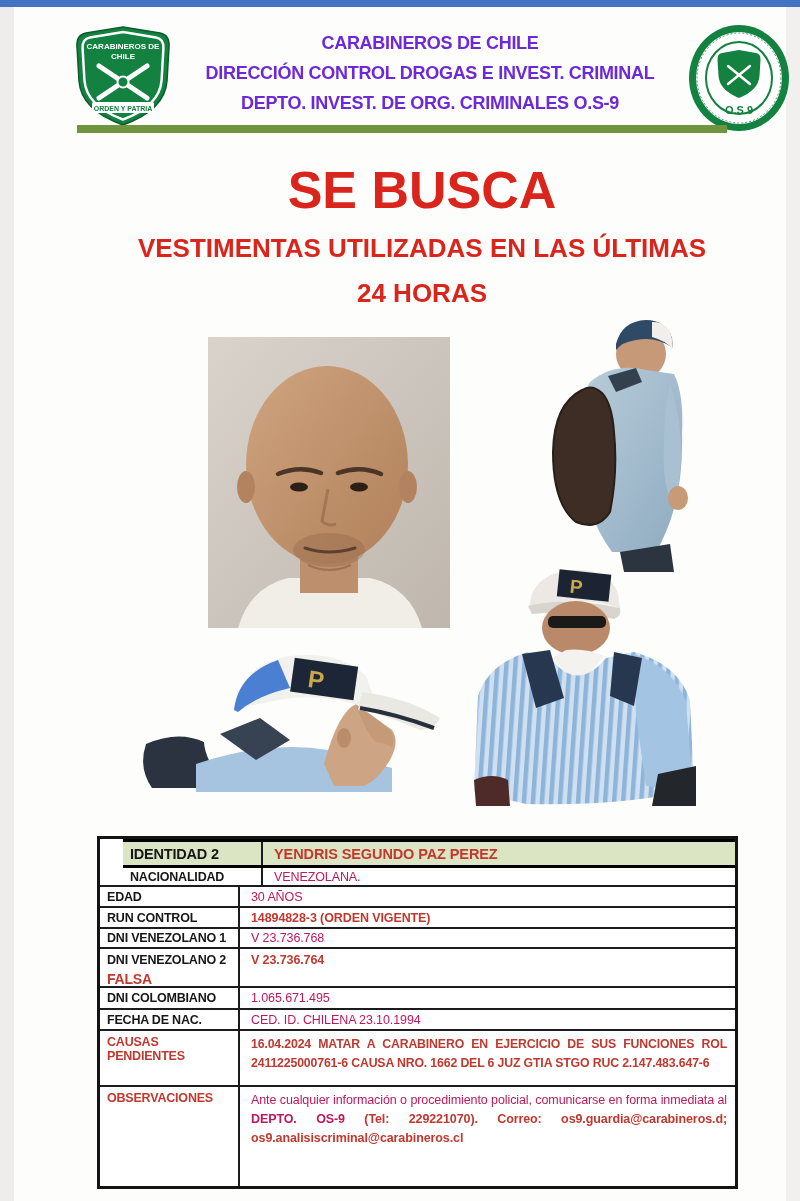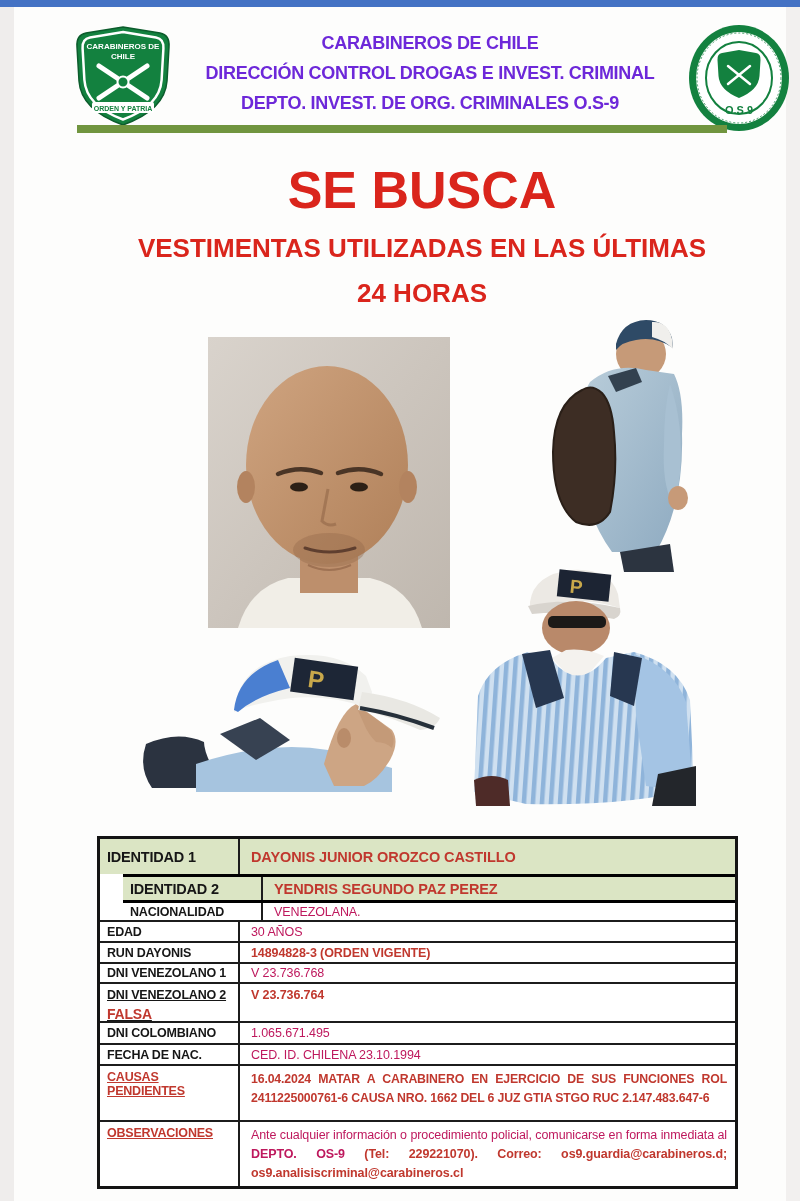--- a/index.html
+++ b/index.html
@@ -43,21 +43,21 @@
   .row-9{height:21px;} .row-10{height:56px;} .row-11{flex:1;}
   .tlabel{width:140px;flex:0 0 140px;box-sizing:border-box;border-right:2px solid #1c1c1c;
           padding-left:7px;display:flex;flex-direction:column;justify-content:center;
           font-weight:700;font-size:12.5px;letter-spacing:-0.2px;}
   .row-1 .tlabel,.row-2 .tlabel{font-size:14.5px;}
   .lab-black{color:#161616;} .lab-red{color:var(--table-red);}
   .label-extra{color:var(--table-red);font-size:14px;margin-top:4px;font-weight:700;}
   .tvalue{flex:1;box-sizing:border-box;padding-left:11px;padding-right:8px;
           display:flex;align-items:center;font-size:12.5px;color:#222;letter-spacing:-0.1px;}
   .row-1 .tvalue,.row-2 .tvalue{font-size:14.5px;}
-  .row-7 .tlabel,.row-10 .tlabel,.row-11 .tlabel{justify-content:flex-start;padding-top:4px;text-decoration:underline;}
+  .row-7 .tlabel,.row-10 .tlabel,.row-11 .tlabel{justify-content:flex-start;padding-top:4px;}
   .row-7 .tvalue{align-items:flex-start;padding-top:4px;}
   .row-10 .tvalue,.row-11 .tvalue{display:block;text-align:justify;padding-top:4px;line-height:1.5;}
   .row-10 .tvalue{font-size:12.3px;letter-spacing:-0.15px;line-height:1.55;}
   .seg-red{color:var(--table-red);} .seg-black{color:#be185d;} .seg-bold{font-weight:700;}
 </style>
 </head>
 <body>
 
 <div class="abs top-bar"></div>
 <div class="abs top-tick"></div>
@@ -182,28 +182,20 @@
   <path d="M86,92 L112,120 L138,90 Q120,82 100,84 Z" fill="#f4f2ee"></path>
   <path d="M12,130 Q22,98 62,86 L86,94 Q112,126 140,92 L168,86 Q212,98 224,134 L228,222 Q170,240 60,238 L8,226 Z" fill="url(#stripes)"></path>
   <path d="M168,88 Q208,102 220,136 L226,212 Q202,224 180,220 L170,150 Z" fill="#a4c4e4"></path>
   <path d="M56,88 L84,84 L98,132 L70,142 Z" fill="#273750"></path>
   <path d="M148,86 L176,92 L168,140 L144,130 Z" fill="#273750"></path>
   <path d="M192,208 L230,200 L230,240 L186,240 Z" fill="#23262b"></path>
   <path d="M8,214 Q26,206 42,214 L44,240 L10,240 Z" fill="#4e2b28"></path>
 </svg>
 
 <div class="abs wtable">
-    <div class="trow row-1 green">
-      <div class="tlabel lab-black">
-        <div>IDENTIDAD 1</div>
-      </div>
-      <div class="tvalue">
-        <span class="seg-red seg-bold">DAYONIS JUNIOR OROZCO CASTILLO</span>
-      </div>
-    </div>
     <div class="trow row-2 green">
       <div class="tlabel lab-black">
         <div>IDENTIDAD 2</div>
       </div>
       <div class="tvalue">
         <span class="seg-red seg-bold">YENDRIS SEGUNDO PAZ PEREZ</span>
       </div>
     </div>
     <div class="trow row-3">
       <div class="tlabel lab-black">
@@ -216,21 +208,21 @@
     <div class="trow row-4">
       <div class="tlabel lab-black">
         <div>EDAD</div>
       </div>
       <div class="tvalue">
         <span class="seg-black">30 AÑOS</span>
       </div>
     </div>
     <div class="trow row-5">
       <div class="tlabel lab-black">
-        <div>RUN DAYONIS</div>
+        <div>RUN CONTROL</div>
       </div>
       <div class="tvalue">
         <span class="seg-red seg-bold">14894828-3 (ORDEN VIGENTE)</span>
       </div>
     </div>
     <div class="trow row-6">
       <div class="tlabel lab-black">
         <div>DNI VENEZOLANO 1</div>
       </div>
       <div class="tvalue">

